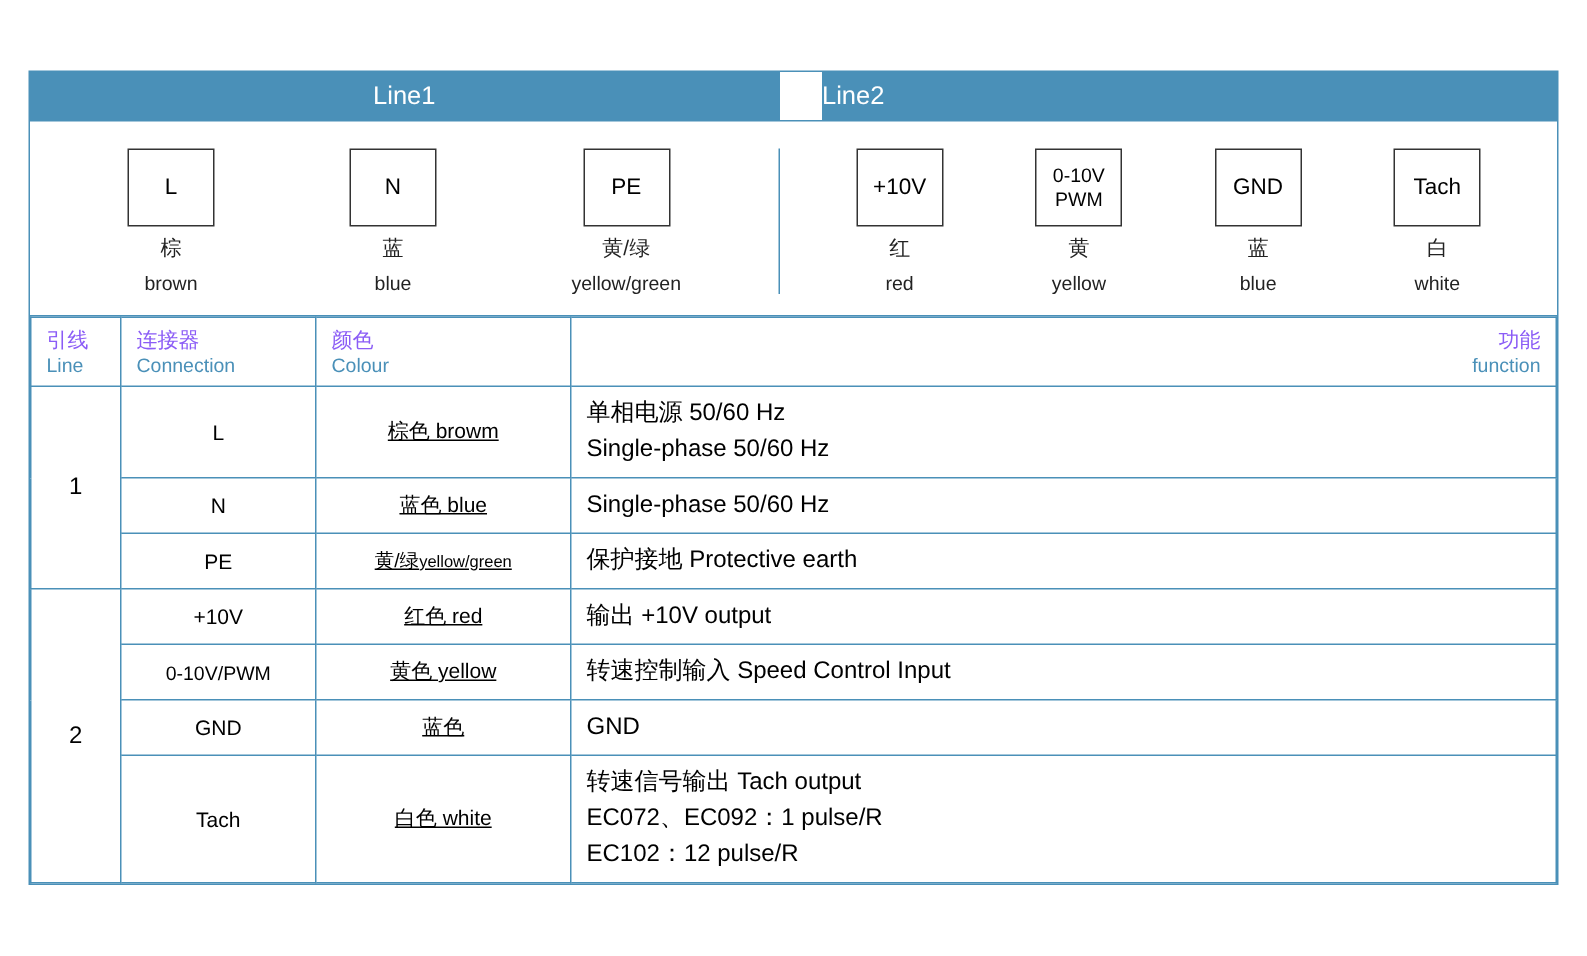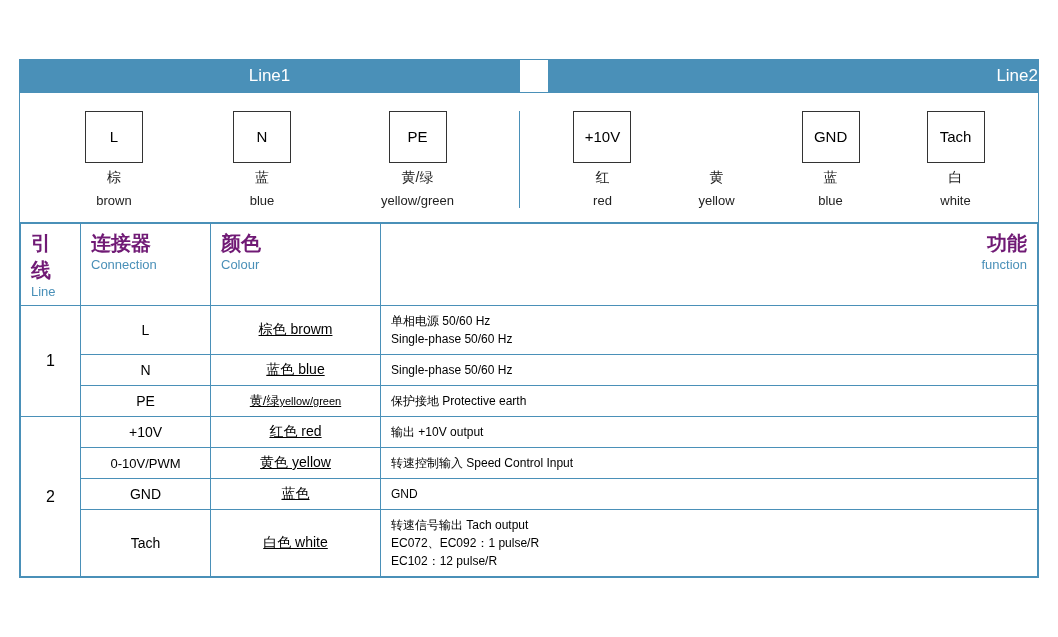--- a/index.html
+++ b/index.html
@@ -29,21 +29,21 @@
       color: #fff;
       text-align: center;
       padding: 6px 0;
       font-size: 17px;
       border-right: 1.5px solid #4a90b8;
     }
     .header-line2 {
       flex: 1;
       background: #4a90b8;
       color: #fff;
-      text-align: right;
+      text-align: left;
       padding: 6px 0;
       font-size: 17px;
     }
     
     .diagram-row {
       display: flex;
       border-bottom: 1.5px solid #4a90b8;
       padding: 18px 0 14px 0;
       align-items: flex-end;
     }
@@ -122,23 +122,23 @@
       width: 170px;
       text-align: left;
       vertical-align: top;
     }
     .th-function {
       text-align: right;
       vertical-align: top;
       padding-left: 20px;
     }
     .th-zh {
-      font-size: 20px;
-      color: #701a75;
-      font-weight: bold;
+      font-size: 14px;
+      color: #8b5cf6;
+      font-weight: normal;
       display: block;
     }
     .th-en {
       font-size: 13px;
       color: #4a90b8;
       font-weight: normal;
       display: block;
     }
     .td-line-num {
       text-align: center;
@@ -148,21 +148,21 @@
     .td-connection {
       text-align: center;
       font-size: 14px;
     }
     .td-colour {
       text-align: center;
       font-size: 14px;
       text-decoration: underline;
     }
     .td-function {
-      font-size: 12px;
+      font-size: 16px;
       line-height: 1.5;
     }
   </style>
 </head>
 <body>
 
 <div class="outer-container">
 
   <div class="header-row">
     <div class="header-line1">Line1</div>
@@ -192,20 +192,21 @@
     </div>
     <div class="diagram-line2">
 
       <div class="connector-item">
         <div class="connector-box">+10V</div>
         <div class="connector-label-zh">红</div>
         <div class="connector-label-en">red</div>
       </div>
 
       <div class="connector-item">
+        <div class="connector-box" style="font-size:13px;">0-10V<br>PWM</div>
         <div class="connector-label-zh">黄</div>
         <div class="connector-label-en">yellow</div>
       </div>
 
       <div class="connector-item">
         <div class="connector-box">GND</div>
         <div class="connector-label-zh">蓝</div>
         <div class="connector-label-en">blue</div>
       </div>
 

